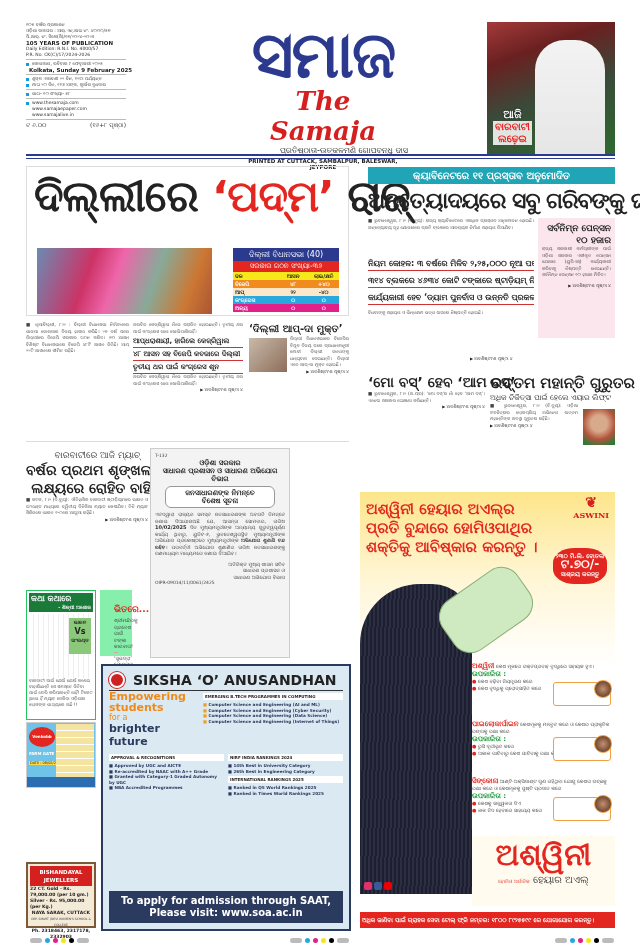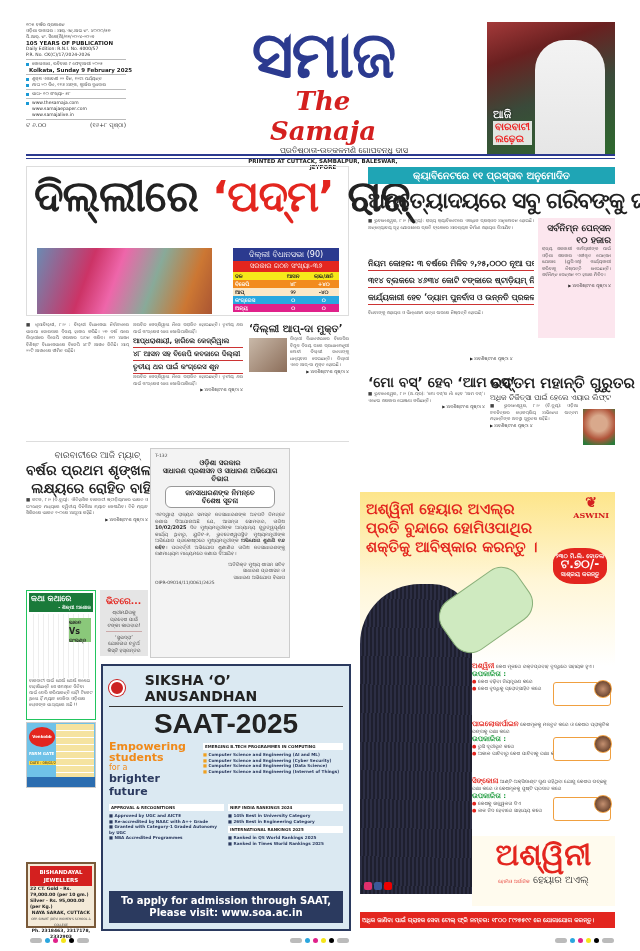--- a/index.html
+++ b/index.html
@@ -15,21 +15,21 @@
 .mast-left .hr{border-top:1px solid #bbb;margin:1px 0}
 .mast-left .bullet{display:flex;align-items:center;gap:3px}
 .mast-left .bullet:before{content:"";width:3px;height:3px;background:#1a9ad6;display:inline-block}
 .logo{left:238px;top:20px;width:170px;height:125px}
 .logo .od{font-family:"DejaVu Serif",serif;font-size:64px;font-weight:bold;color:#2b3a8f;letter-spacing:-2px;line-height:70px;text-align:center}
 .logo .en{font-family:"DejaVu Serif",serif;font-style:italic;color:#d4201f;font-size:26px;font-weight:bold;text-align:center;margin-top:-4px}
 .logo .tag{font-size:8px;text-align:right;color:#222}
 .logo .printed{font-size:5.5px;font-weight:bold;text-align:center;color:#222;margin-top:2px}
 .photo-top{left:487px;top:22px;width:128px;height:132px;background:linear-gradient(160deg,#a43a3a 0%,#6a2020 25%,#3a4a3a 55%,#2e6a2e 100%)}
 .photo-top .player{position:absolute;right:10px;top:18px;width:70px;height:114px;background:linear-gradient(#f3f3f3,#e6e6e6);border-radius:30px 30px 0 0}
-.photo-top .cap{position:absolute;left:6px;top:86px;text-align:left;font-weight:bold}
+.photo-top .cap{position:absolute;left:6px;top:86px;text-align:center;font-weight:bold}
 .photo-top .cap .a{color:#fff;font-size:11px;text-shadow:0 0 2px #000}
 .photo-top .cap .b{color:#e22;font-size:10px;background:rgba(255,255,255,.85);padding:0 2px}
 .rule{left:26px;top:154px;width:589px;height:5px;border-top:2px solid #2b3a8f;border-bottom:1px solid #2b3a8f}
 
 .lead{left:26px;top:166px;width:323px;height:150px;border:1px solid #ddd}
 .headline-big{left:34px;top:170px;font-size:43px;font-weight:bold;line-height:52px;letter-spacing:-1px;white-space:nowrap}
 .headline-big .red{color:#e3261f}
 .lead-photo{left:37px;top:248px;width:175px;height:66px;background:linear-gradient(110deg,#6b8bb3 0%,#c36 30%,#e6a 45%,#8a9 65%,#c73 85%,#a53 100%)}
 .table{left:233px;top:248px;width:106px}
 .table .trow{display:flex;font-size:5.5px;font-weight:bold;height:8px;align-items:center}
@@ -63,34 +63,34 @@
 
 .barabati{left:26px;top:450px;width:143px}
 .barabati .k{font-size:9px;color:#333;text-align:center}
 .barabati .h{font-size:14px;font-weight:bold;line-height:18px;text-align:center;white-space:nowrap}
 .govt-notice{left:150px;top:448px;width:140px;height:210px;background:#f3f3f3;border:1px solid #ccc;padding:4px}
 .govt-notice .c{text-align:center}
 .notice-box{border:1px solid #999;border-radius:6px;background:#fff;margin:3px 10px;padding:2px;text-align:center;font-size:7px;font-weight:bold}
 .comic{left:26px;top:590px;width:70px;height:130px;border:1px solid #22c55e;padding:2px}
 .comic .t{background:#1a7a3a;color:#fff;font-weight:bold;font-size:8px;padding:1px 2px}
 .comic .art{height:64px;background:repeating-linear-gradient(90deg,#fff 0 4px,#eee 4px 5px);position:relative;margin-top:2px}
-.comic .vs{position:absolute;right:2px;top:4px;width:22px;height:24px;background:#8ac87a;font-size:5px;text-align:left;font-weight:bold;line-height:9px}
-.inside{left:100px;top:590px;width:48px;height:66px;background:#e5e5e5;padding:6px}
+.comic .vs{position:absolute;right:2px;top:4px;width:22px;height:36px;background:#8ac87a;font-size:5px;text-align:center;font-weight:bold;line-height:9px}
+.inside{left:100px;top:590px;width:32px;height:66px;background:#86efac;padding:14px}
 .inside .h{color:#e3261f;font-weight:bold;font-size:9px}
 .chicken{left:26px;top:722px;width:70px;height:66px;border:1px solid #ccc;background:#6fc2e8}
 .chicken .logo2{position:absolute;left:2px;top:4px;width:26px;height:20px;background:#e3261f;border-radius:50%;color:#fff;font-size:4px;font-weight:bold;text-align:center;line-height:20px}
 .chicken .prices{position:absolute;right:1px;top:1px;width:38px;height:54px;background:repeating-linear-gradient(#f5e3a0 0 3px,#fff 3px 3.5px)}
 .chicken .fg{position:absolute;left:2px;top:28px;font-size:4px;font-weight:bold;color:#fff}
 .chicken .date{position:absolute;left:2px;top:38px;background:#fbd94a;font-size:3.5px;padding:0 1px}
 .chicken .foot{position:absolute;left:0;bottom:0;width:100%;height:10px;background:#2b6db0}
 .jewel{left:26px;top:862px;width:70px;height:66px;border:2px solid #7a5a3a;background:#f4ead8;padding:2px}
 .jewel .t{background:#d4201f;color:#fff;font-weight:bold;font-size:5.5px;text-align:center;line-height:8px;padding:2px 0}
 
 .soa{left:101px;top:664px;width:250px;height:267px;background:#dbe9f2;border:2px solid #2b3a5f;padding:6px}
-.soa .brand{font-size:14px;font-weight:bold;color:#222;display:flex;align-items:center;gap:20px;border-bottom:1px solid #333;padding-bottom:2px}
+.soa .brand{font-size:14px;font-weight:bold;color:#222;display:flex;align-items:center;gap:8px;border-bottom:1px solid #333;padding-bottom:2px}
 .soa .emb{width:16px;height:16px;border-radius:50%;background:#c22;border:2px solid #fff;box-shadow:0 0 0 1px #c22}
 .soa .saat{font-size:28px;font-weight:bold;text-align:center;color:#222;line-height:34px;font-family:"Liberation Sans",sans-serif}
 .soa .emp{font-size:11px;font-weight:bold;color:#f08a1a;line-height:11px}
 .soa .bf{font-size:11px;font-weight:bold;color:#2b3a5f}
 .soa .sec{font-size:4px;font-weight:bold;background:#fff;padding:1px 2px;margin:2px 0}
 .soa .li{font-size:4.2px;font-weight:bold;color:#2b3a5f;line-height:5.5px}
 .soa .li:before{content:"■ ";color:#2b3a5f}
 .soa .prog:before{color:#f0a020}
 .soa .apply{position:absolute;left:6px;right:6px;bottom:6px;background:#2b3a5f;color:#fff;text-align:center;font-size:10px;font-weight:bold;line-height:12px;padding:4px}
 
@@ -175,21 +175,21 @@
 
 <div class="abs rule"></div>
 
 <div class="abs lead"></div>
 <div class="abs headline-big">
   <span>ଦିଲ୍ଲୀରେ </span><span class="red">‘ପଦ୍ମ’</span><span> ରାଜ୍</span>
 </div>
 <div class="abs lead-photo"></div>
 
 <div class="abs table">
-  <div class="title">ଦିଲ୍ଲୀ ବିଧାନସଭା (90)</div>
+  <div class="title">ଦିଲ୍ଲୀ ବିଧାନସଭା (40)</div>
   <div class="sub">ସରକାର ଗଠନ ସଂଖ୍ୟା-୩୬</div>
   <div class="trow" style="background:#f6e81a">
     <span>ଦଳ</span>
       <span>ଆସନ</span>
       <span>ଲାଭ/କ୍ଷତି</span>
   </div>
   <div class="trow" style="background:#f28b1e;color:#fff">
     <span>ବିଜେପି</span>
       <span>୪୮</span>
       <span>+୪୦</span>
@@ -320,21 +320,20 @@
   <div class="tiny" style="font-weight:bold;text-align:center;color:#222">NAYA SARAK, CUTTACK</div>
   <div class="tiny" style="font-size:3px;text-align:center">OPP. SMART (DEVI WOMEN'S SCHOOL &amp; COLLEGE</div>
   <div class="tiny" style="font-weight:bold;text-align:center;color:#222">Ph. 2318463, 2317178, 2332903</div>
 </div>
 
 <div class="abs soa">
   <div class="brand">
       <span class="emb"></span>
       <span>SIKSHA ‘O’ ANUSANDHAN</span>
     </div>
-  <div class="saat">SAAT-2025</div>
   <div style="display:flex;gap:6px">
     <div style="width:88px">
       <div class="emp">Empowering</div>
       <div class="emp">students</div>
       <div style="font-size:8px;color:#f08a1a">for a</div>
       <div class="bf">brighter future</div>
     </div>
     <div style="flex:1">
       <div class="sec">EMERGING B.TECH PROGRAMMES IN COMPUTING</div>
       <div class="li prog">Computer Science and Engineering (AI and ML)</div>

